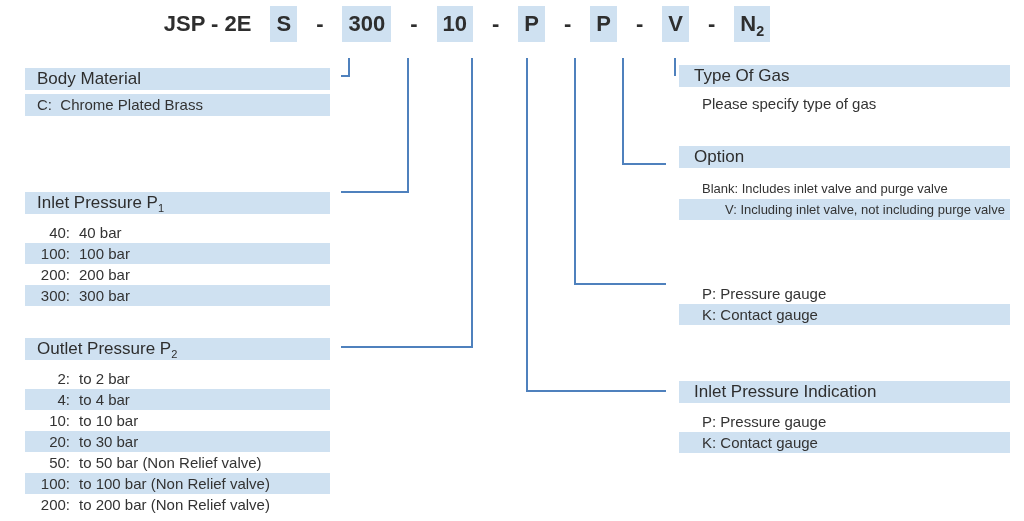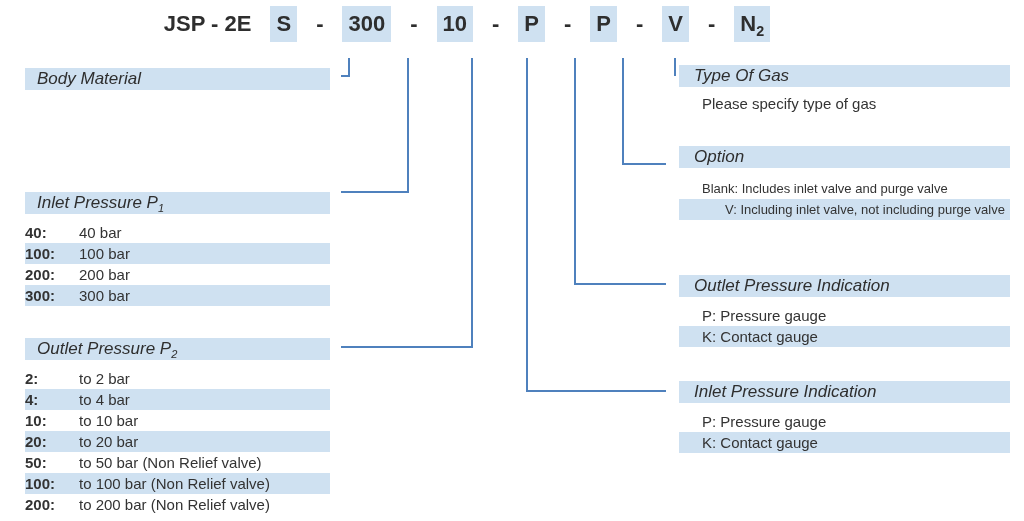--- a/index.html
+++ b/index.html
@@ -25,32 +25,32 @@
   .code-prefix{white-space:pre;}
   .seg{background:var(--hl);padding:5px 6px;display:inline-block;}
   .dash{font-weight:bold;}
   sub{font-size:0.65em;line-height:0;}
   
   .section{position:absolute;}
   .sec-left{left:25px;width:305px;}
   .sec-right{left:679px;width:331px;}
   .bar{
     background:var(--hl);height:22px;line-height:22px;
-    font-size:17px;color:#2e2e2e;font-style:italic;
+    font-size:17px;color:#2e2e2e;
   }
   .sec-left .bar{padding-left:12px;}
   .sec-right .bar{padding-left:15px;}
   .rows{width:100%;}
   .row{
     height:21px;line-height:21px;font-size:15px;white-space:pre;
     display:flex;align-items:center;
   }
   .row.tall{height:22px;line-height:22px;}
   .row.shaded{background:var(--hl);}
-  .row .key{display:inline-block;width:45px;flex:0 0 45px;font-weight:bold;}
+  .row .key{display:inline-block;width:45px;text-align:right;flex:0 0 45px;}
   .row .val{margin-left:9px;}
   .row.plain{padding-left:12px;display:block;}
   .sec-right .row{padding-left:23px;display:block;}
   .sec-right .row.small{font-size:13px;}
   .sec-right .row.small.indented{padding-left:46px;}
   
   .connector{
     position:absolute;box-sizing:border-box;
     border-bottom:2px solid var(--line);
   }
@@ -77,40 +77,41 @@
     <span class="seg">P</span>
     <span class="dash">-</span>
     <span class="seg">V</span>
     <span class="dash">-</span>
     <span class="seg"><span>N</span><sub>2</sub></span>
   </div>
 
   <div class="section sec-left" style="top:68px;">
     <div class="bar"><span>Body Material</span></div>
     <div class="rows m4">
+      <div class="row tall plain shaded">C:  Chrome Plated Brass</div>
     </div>
   </div>
 
   <div class="section sec-left" style="top:192px;">
     <div class="bar"><span>Inlet Pressure P</span><sub>1</sub></div>
     <div class="rows m8">
       <div class="row"><span class="key">40:</span><span class="val">40 bar</span></div>
       <div class="row shaded"><span class="key">100:</span><span class="val">100 bar</span></div>
       <div class="row"><span class="key">200:</span><span class="val">200 bar</span></div>
       <div class="row shaded"><span class="key">300:</span><span class="val">300 bar</span></div>
     </div>
   </div>
 
   <div class="section sec-left" style="top:338px;">
     <div class="bar"><span>Outlet Pressure P</span><sub>2</sub></div>
     <div class="rows m8">
       <div class="row"><span class="key">2:</span><span class="val">to 2 bar</span></div>
       <div class="row shaded"><span class="key">4:</span><span class="val">to 4 bar</span></div>
       <div class="row"><span class="key">10:</span><span class="val">to 10 bar</span></div>
-      <div class="row shaded"><span class="key">20:</span><span class="val">to 20 bar</span></div>
+      <div class="row shaded"><span class="key">20:</span><span class="val">to 30 bar</span></div>
       <div class="row"><span class="key">50:</span><span class="val">to 50 bar (Non Relief valve)</span></div>
       <div class="row shaded"><span class="key">100:</span><span class="val">to 100 bar (Non Relief valve)</span></div>
       <div class="row"><span class="key">200:</span><span class="val">to 200 bar (Non Relief valve)</span></div>
     </div>
   </div>
 
   <div class="section sec-right" style="top:65px;">
     <div class="bar"><span>Type Of Gas</span></div>
     <div class="rows m6">
       <div class="row tall">Please specify type of gas</div>
@@ -119,21 +120,20 @@
 
   <div class="section sec-right" style="top:146px;">
     <div class="bar"><span>Option</span></div>
     <div class="rows m10">
       <div class="row small">Blank: Includes inlet valve and purge valve</div>
       <div class="row small shaded indented">V: Including inlet valve, not including purge valve</div>
     </div>
   </div>
 
   <div class="section sec-right" style="top:275px;">
-    <div class="bar"><span>Outlet Pressure Indication</span></div>
     <div class="rows m8">
       <div class="row">P: Pressure gauge</div>
       <div class="row shaded">K: Contact gauge</div>
     </div>
   </div>
 
   <div class="section sec-right" style="top:381px;">
     <div class="bar"><span>Inlet Pressure Indication</span></div>
     <div class="rows m8">
       <div class="row">P: Pressure gauge</div>

